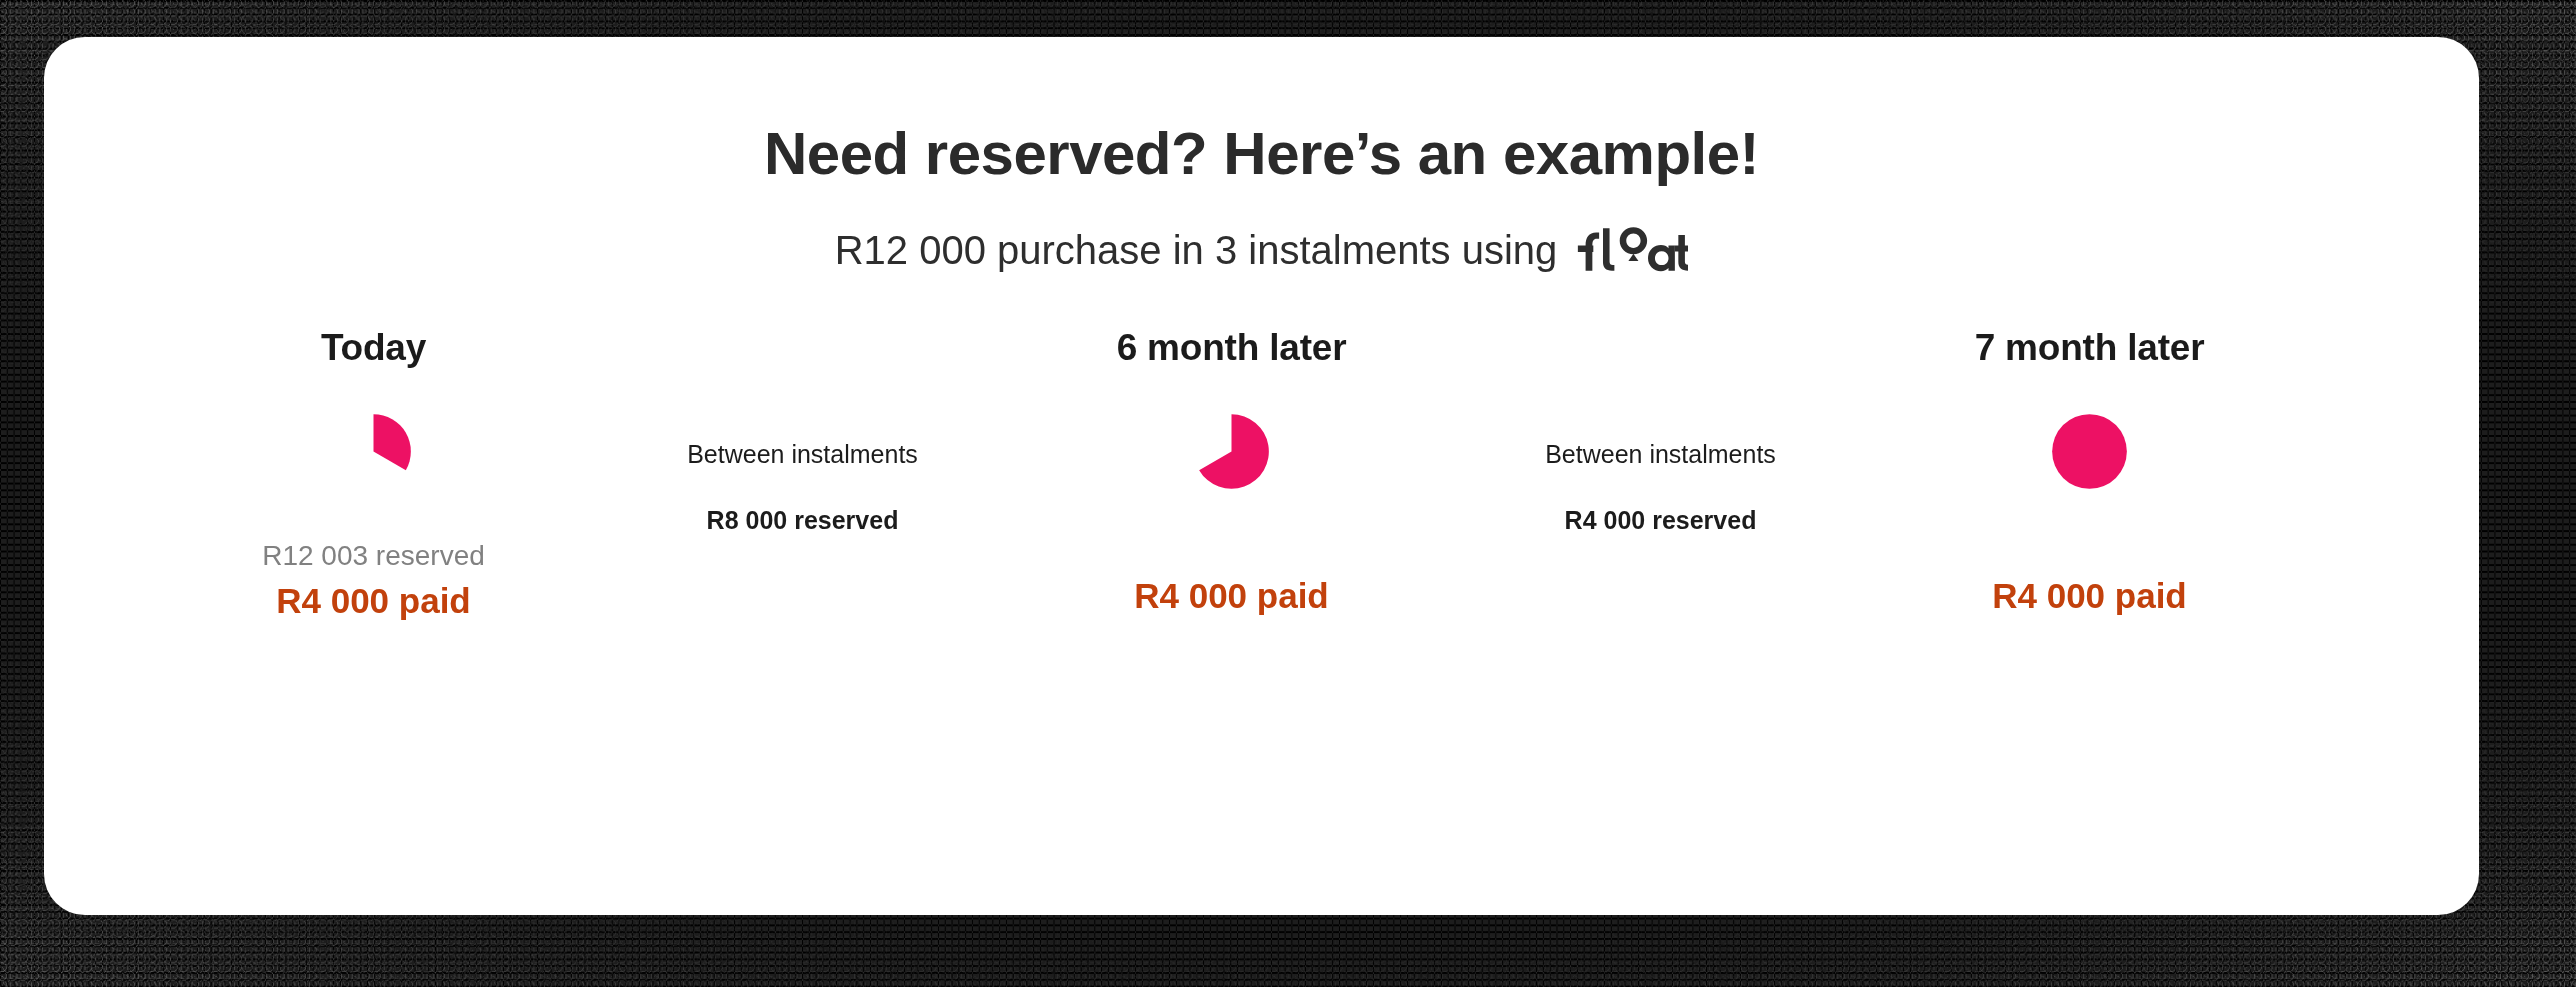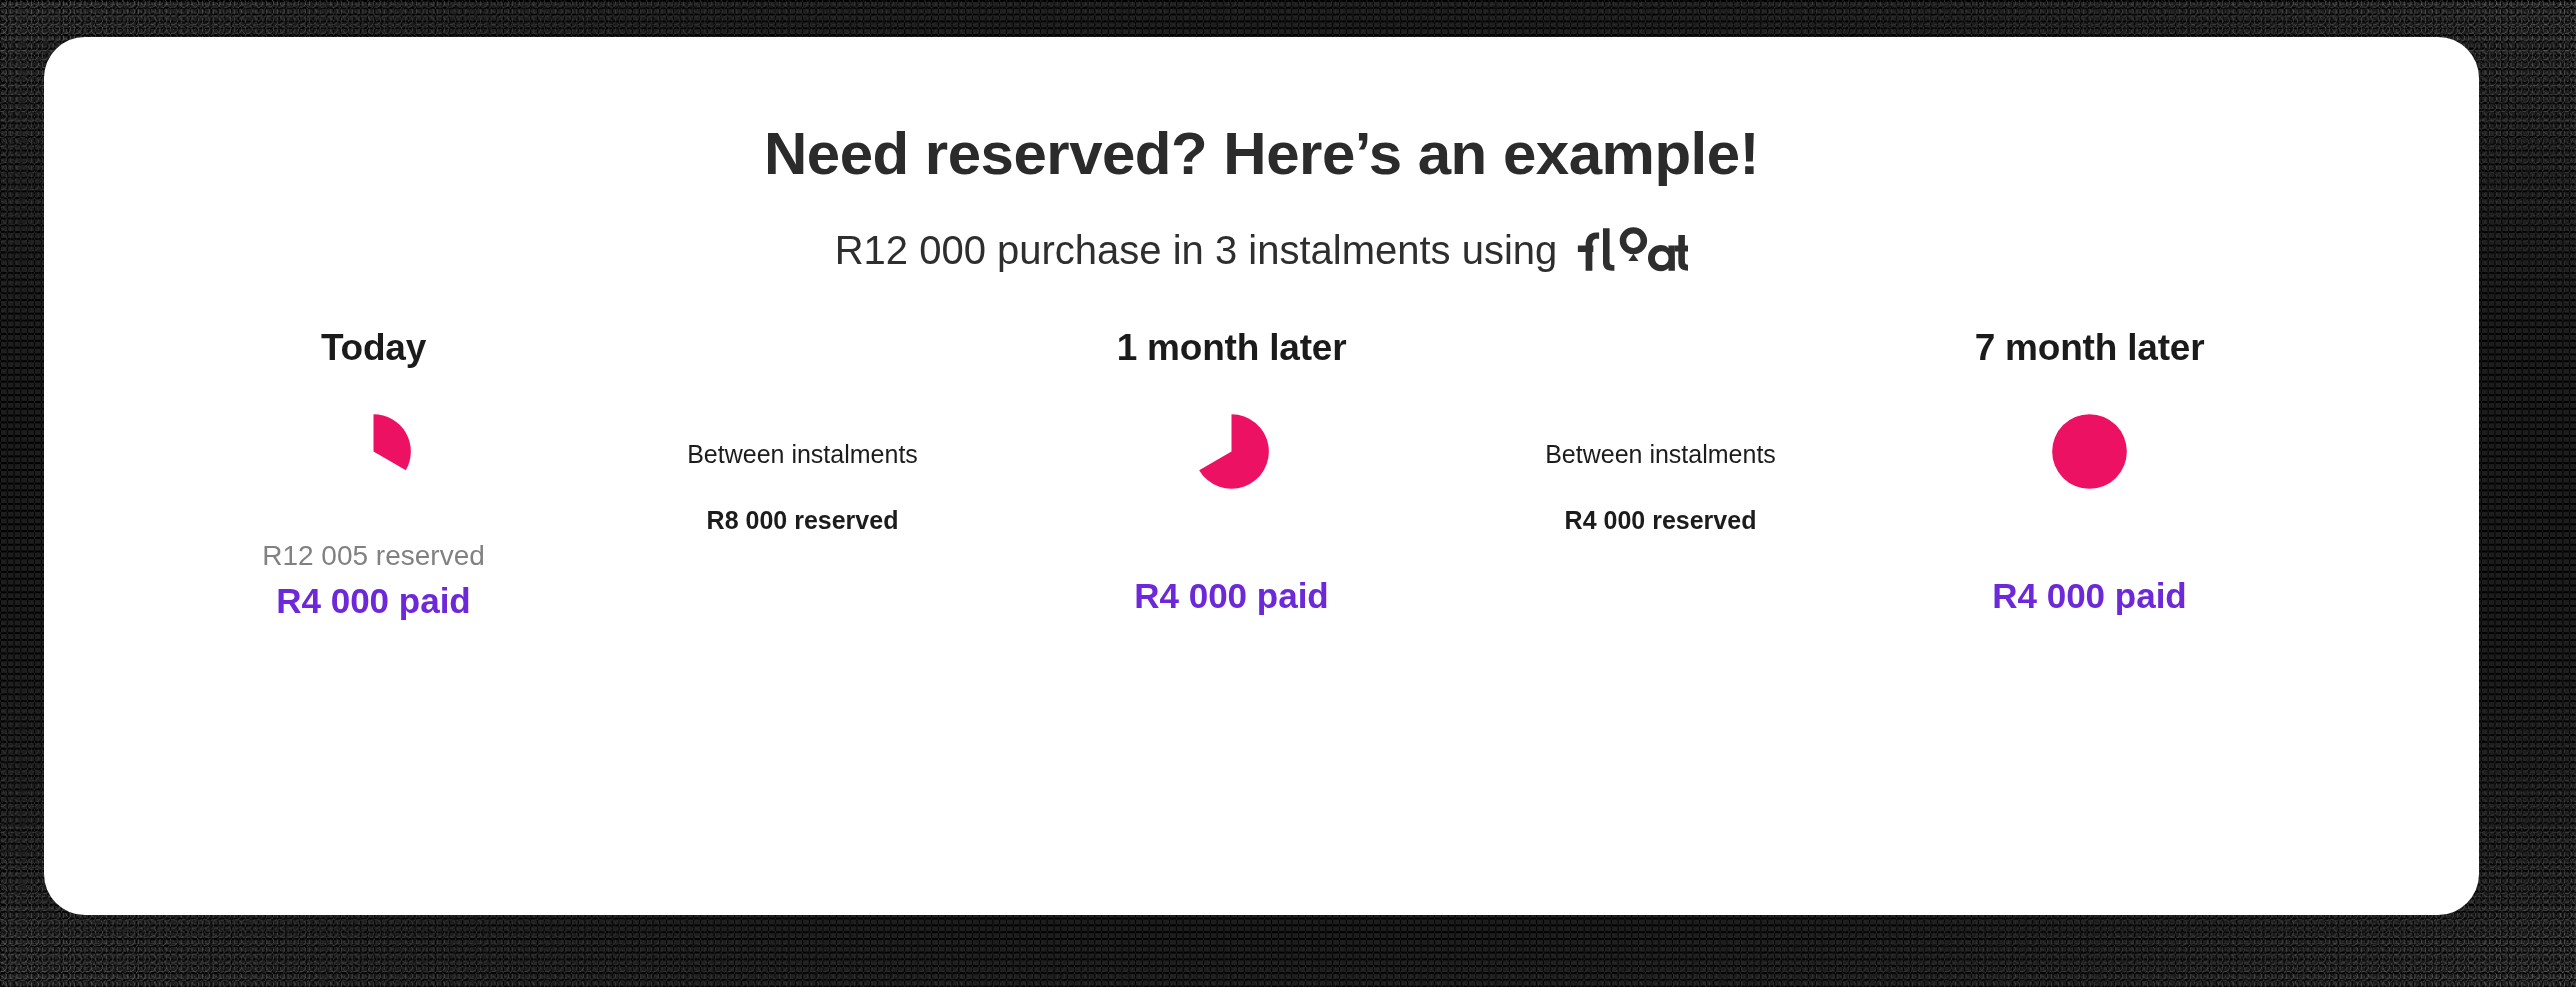--- a/index.html
+++ b/index.html
@@ -129,21 +129,21 @@
     margin-top: 47px;
     font-size: 28px;
     color: #818181;
     white-space: nowrap;
   }
 
   .stage-paid {
     margin-top: 8.7px;
     font-size: 35px;
     font-weight: bold;
-    color: #6d28d9;
+    color: #c2410c;
     white-space: nowrap;
   }
 
   
   .stage-col.no-reserved .stage-paid { margin-top: 83px; }
 
   
   .gap-col {
     display: flex;
     flex-direction: column;
@@ -200,31 +200,31 @@
 
     <div id="timeline">
 
       <div class="stage-col no-reserved-false">
         <div class="stage-heading">Today</div>
         <div class="pie-wrap">
           <svg width="83" height="83" viewBox="0 0 100 100" aria-hidden="true">
             <path d="M50 50 L50 5 A45 45 0 0 1 88.97 72.5 Z" fill="#ED1164"></path>
           </svg>
         </div>
-        <div class="stage-reserved">R12 005 reserved</div>
+        <div class="stage-reserved">R12 003 reserved</div>
         <div class="stage-paid">R4 000 paid</div>
       </div>
 
       <div class="gap-col">
         <div class="gap-title">Between instalments</div>
         <div class="gap-amount">R8 000 reserved</div>
       </div>
 
       <div class="stage-col no-reserved">
-        <div class="stage-heading">1 month later</div>
+        <div class="stage-heading">6 month later</div>
         <div class="pie-wrap">
           <svg width="83" height="83" viewBox="0 0 100 100" aria-hidden="true">
             <path d="M50 50 L50 5 A45 45 0 1 1 11.03 72.5 Z" fill="#ED1164"></path>
           </svg>
         </div>
         <div class="stage-paid">R4 000 paid</div>
       </div>
 
       <div class="gap-col">
         <div class="gap-title">Between instalments</div>

